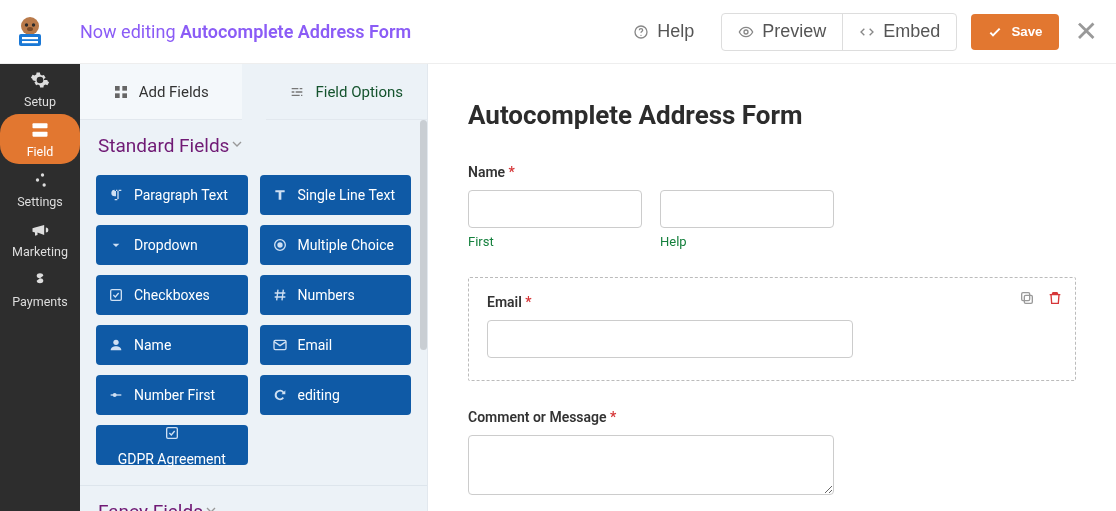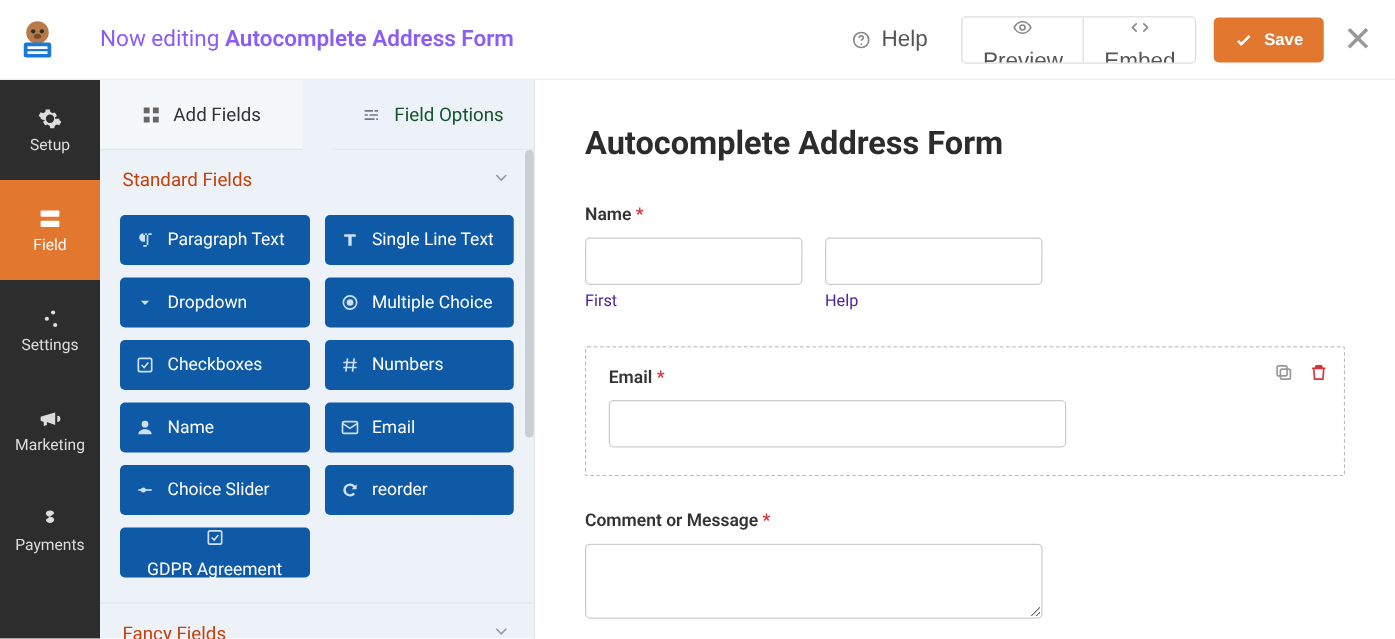--- a/index.html
+++ b/index.html
@@ -35,39 +35,39 @@
   .topbtn {
     display: inline-flex; align-items: center; gap: 8px;
     padding: 0 16px; height: 36px;
     font-size: 18px; color: #555;
     cursor: pointer; border-radius: 4px;
     border: 1px solid transparent;
     background: transparent;
     justify-content: space-between;
   }
   .btn-group { display: flex; border: 1px solid #ddd; border-radius: 4px; overflow: hidden; margin-left: 10px;}
-  .btn-group .topbtn { border-radius: 0; border: none; border-right: 1px solid #ddd; flex-direction: column; }
+  .btn-group .topbtn { border-radius: 0; border: none; border-right: 1px solid #ddd; }
   .btn-group .topbtn:last-child { border-right: none; }
   .savebtn {
     background: #e27730; color: #fff; font-weight: 600;
     border: none; height: 36px; padding: 0 16px; margin-left: 14px; border-radius: 4px;
     display:inline-flex; align-items:center; gap:8px; cursor:pointer;
   }
   .closebtn { color: #999; font-size: 28px; line-height: 1; cursor: pointer; padding: 0 6px; margin-left: 10px;}
   .ico { display:inline-flex; width:16px; height:16px; }
   .ico svg { width:100%; height:100%; }
 
   
   .shell { flex:1; display:flex; overflow:hidden; }
   .navrail {
     width: 80px; background: #2d2d2d; display:flex; flex-direction:column;
   }
   .navitem {
-    height: 80px; display:flex; flex-direction:column; align-items:center; justify-content:center;
-    color: #ddd; gap:4px; cursor:pointer; font-size:12.5px;
+    height: 50px; display:flex; flex-direction:column; align-items:center; justify-content:center;
+    color: #ddd; gap:4px; cursor:pointer; font-size:12.5px;border-radius:19px;
   }
   .navitem.active { background: #e27730; color: #fff; }
   .navico { width:20px; height:20px; display:inline-flex; }
   .navico svg { width:100%; height:100%; fill:currentColor; }
 
   
   .panel {
     width: 348px; background: #ecf2f7; border-right: 1px solid #e2e8ee;
     display:flex; flex-direction:column;
     position:relative;
@@ -82,22 +82,22 @@
   }
   .ptab.active { background:#f4f8fb; color:#333; }
   .panel-body { flex:1; overflow-y:auto; padding:0; position:relative;}
   .panel-scroll {
     position:absolute; right:0; top:0; width:7px; height:230px; background:#c9ced3; border-radius:4px;
   }
   .section {
     padding: 14px 18px 0 18px;
   }
   .section-head {
-    display:flex; align-items:center; justify-content:space-between;
-    font-size:15px; color:#c2410c; padding-bottom:10px;
+    display:flex; align-items:center; 
+    font-size:19px; color:#701a75; padding-bottom:10px;
   }
   .chev { color:#999; width:16px; }
   .field-grid {
     display:grid; grid-template-columns: 1fr 1fr; gap:10px 12px;
     padding: 8px 16px 20px 16px;
   }
   .field-grid.hr { border-bottom:1px solid #dde5ec; }
   .fchip {
     background:#0f5aa6; color:#fff; border-radius:4px;
     height:40px; display:flex; align-items:center; gap:10px;
@@ -111,21 +111,21 @@
   .preview {
     flex:1; background:#fff; padding: 36px 40px 0 40px;
     position:relative;
   }
   .preview h1 { font-size:26px; font-weight:700; color:#2c2c2c; margin-bottom:34px; }
   .fieldblock { margin-bottom: 28px; }
   .flabel { font-size:14px; font-weight:600; color:#333; margin-bottom:10px;}
   .req { color:#d63638; }
   .namegroup { display:flex; gap:18px; }
   .nameinput { width:174px; height:38px; border:1px solid #ccc; border-radius:4px; padding:0 8px; }
-  .sublabel { font-size:13px; color:#4c1d95; margin-top:6px; }
+  .sublabel { font-size:13px; color:#15803d; margin-top:6px; }
   .emailblock {
     border:1px dashed #bbb; padding:16px 18px 22px 18px; border-radius:2px;
     position:relative;
   }
   .emailinput { width:366px; height:38px; border:1px solid #ccc; border-radius:4px; padding:0 8px; display:block;}
   .rowicons { position:absolute; top:12px; right:12px; display:flex; gap:12px; }
   .rowicons .ri { width:16px; height:16px; cursor:pointer; }
   .rowicons .ri.del svg { fill:#d63638; }
   .rowicons .ri.dup svg { fill:#999; }
   .floating-tip {
@@ -349,29 +349,29 @@
             </span>
           <span>Email</span>
         </div>
         <div class="fchip">
           <span class="ci">
               <svg viewBox="0 0 24 24">
                 <path d="M4 12h16" stroke="#cfe0f3" stroke-width="2"></path>
                 <circle cx="10" cy="12" r="3"></circle>
               </svg>
             </span>
-          <span>Choice Slider</span>
+          <span>Number First</span>
         </div>
         <div class="fchip">
           <span class="ci">
               <svg viewBox="0 0 24 24">
                 <path d="M4 12a8 8 0 0114-5l2-2v6h-6l2-2a5 5 0 00-9 3 5 5 0 009 3l2 2a8 8 0 01-14-5z"></path>
               </svg>
             </span>
-          <span>reorder</span>
+          <span>editing</span>
         </div>
         <div class="fchip wide">
           <span class="ci">
               <svg viewBox="0 0 24 24">
                 <rect x="4" y="4" width="16" height="16" rx="2" fill="none" stroke="#cfe0f3" stroke-width="2"></rect>
                 <path d="M8 12l3 3 5-6" fill="none" stroke="#cfe0f3" stroke-width="2"></path>
               </svg>
             </span>
           <span>GDPR Agreement</span>
         </div>

